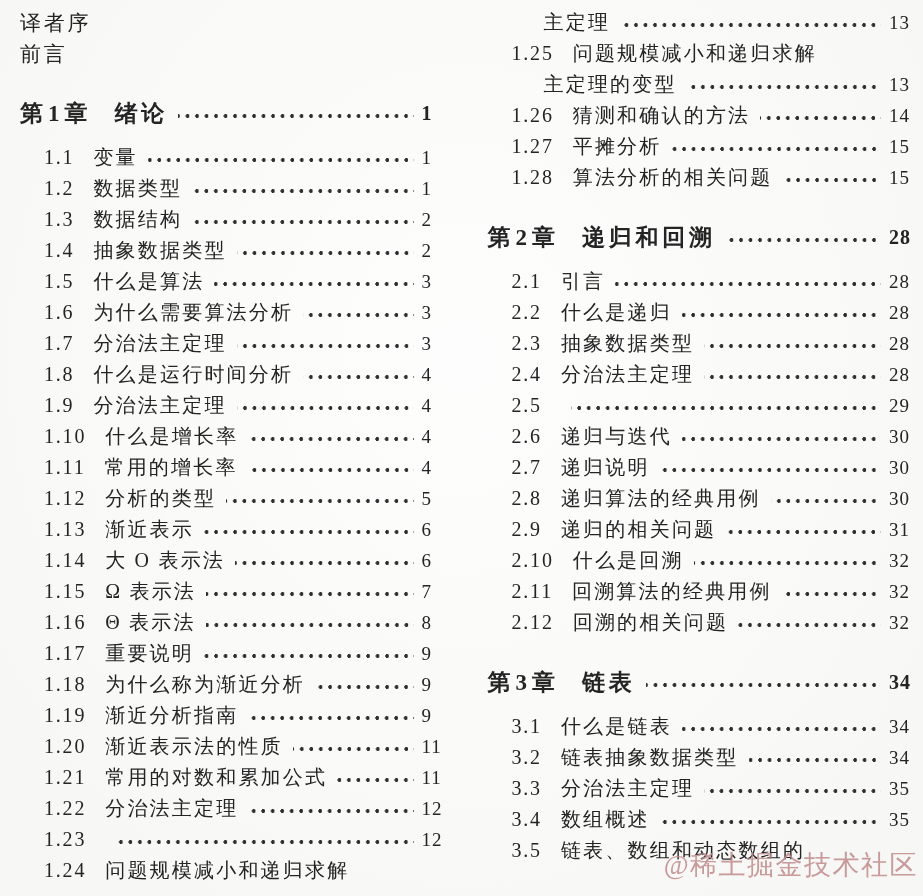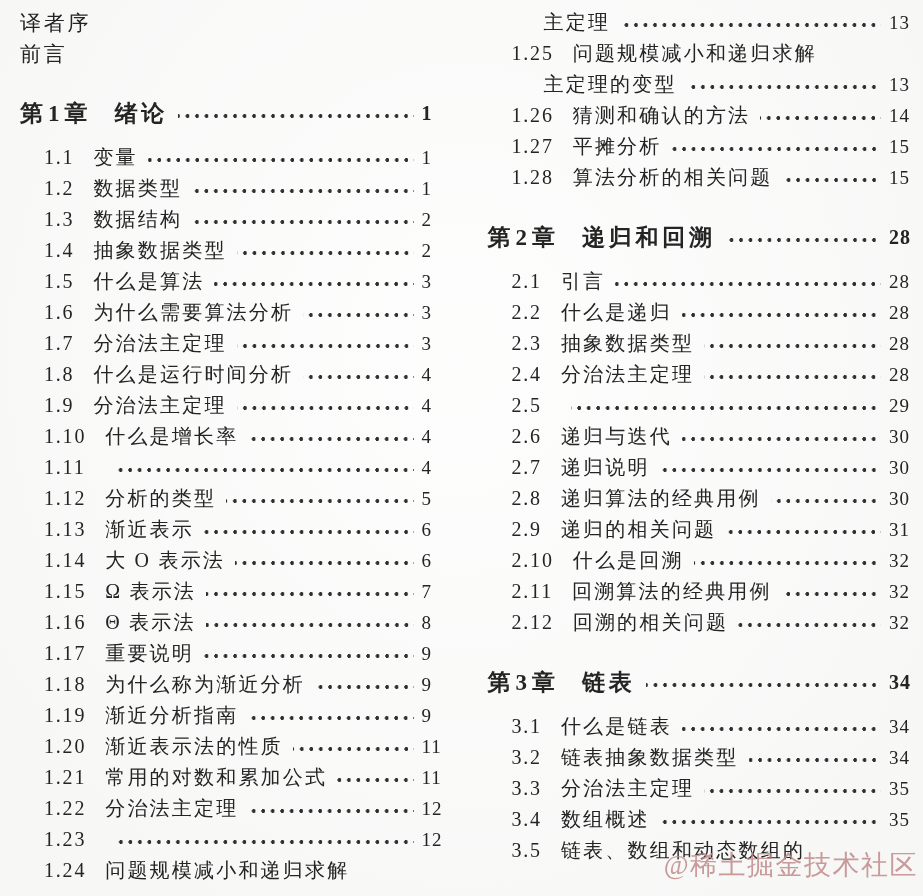--- a/index.html
+++ b/index.html
@@ -175,20 +175,21 @@
         <span class="page-num">4</span>
       </div>
       <div class="row section">
         <span class="num">1.10</span>
         <span class="title">什么是增长率</span>
         <span class="leader"></span>
         <span class="page-num">4</span>
       </div>
       <div class="row section">
         <span class="num">1.11</span>
+        <span class="title">常用的增长率</span>
         <span class="leader"></span>
         <span class="page-num">4</span>
       </div>
       <div class="row section">
         <span class="num">1.12</span>
         <span class="title">分析的类型</span>
         <span class="leader"></span>
         <span class="page-num">5</span>
       </div>
       <div class="row section">

